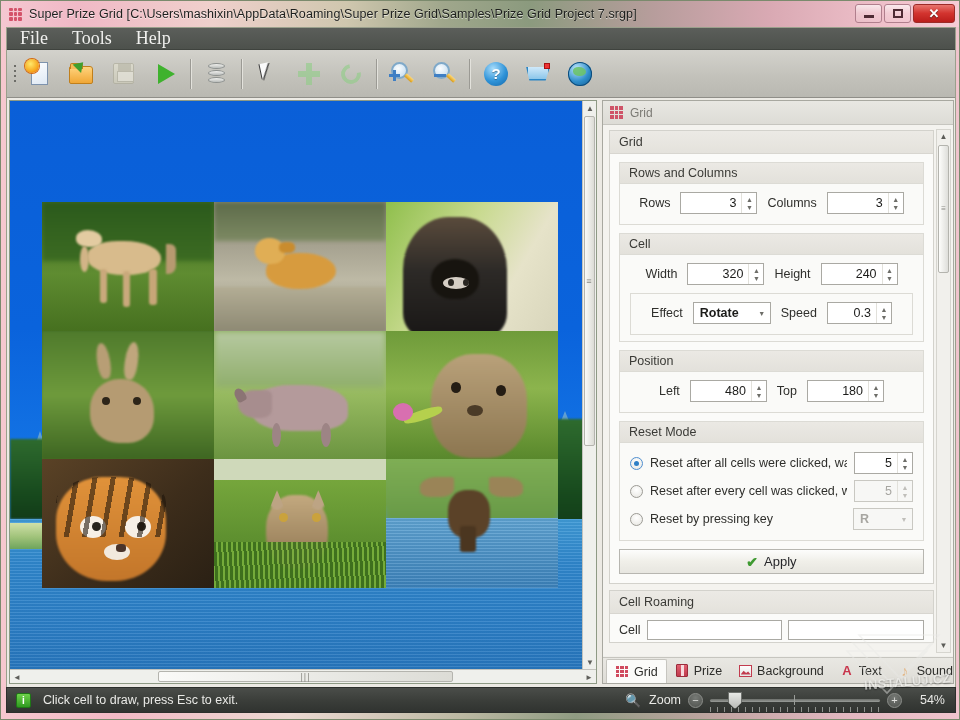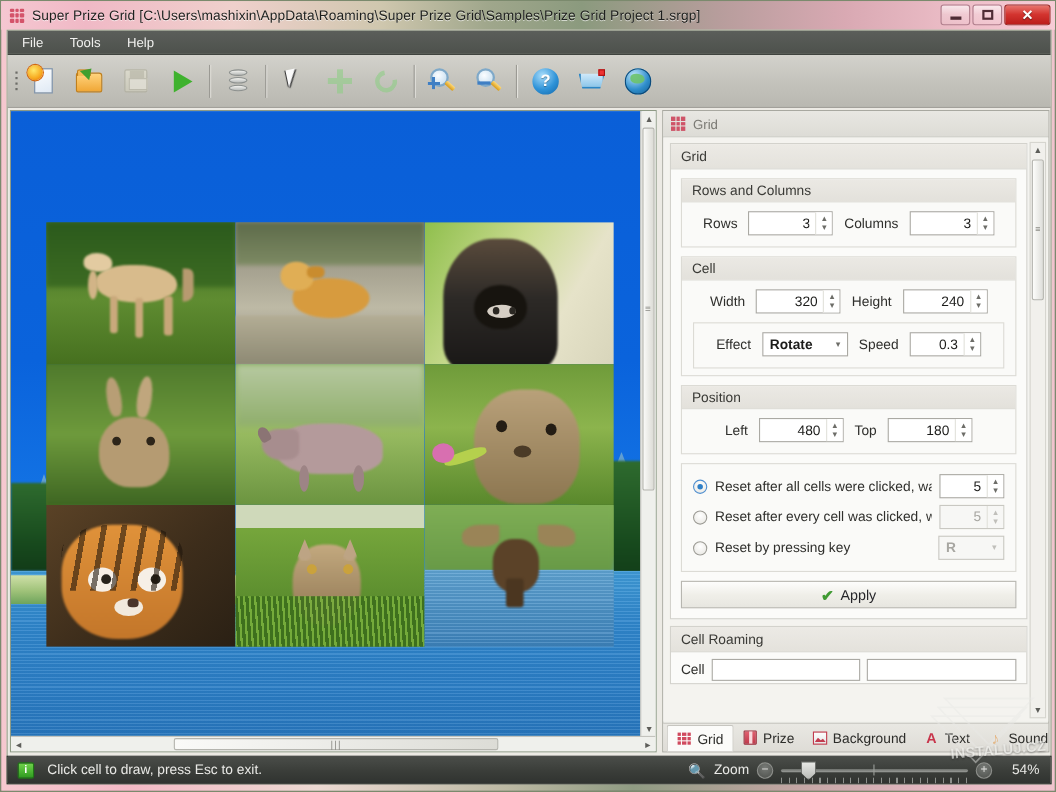--- a/index.html
+++ b/index.html
@@ -66,21 +66,21 @@
     border:1px solid #9aa08c;
   }
 
   
   #menubar {
     position:absolute; left:0; top:0; width:100%; height:22px;
     background:linear-gradient(180deg,#5b5e5a,#4d514c);
     display:flex; align-items:center; padding-left:10px; gap:18px;
     border-bottom:1px solid #3f433e;
   }
-  #menubar .mi { color:#f0f0ee; font-size:12px; cursor:default; padding:2px 3px; }
+  #menubar .mi { color:#f0f0ee; font-size:18px; cursor:default; padding:2px 3px;font-family:Liberation Serif, serif; }
 
   
   #toolbar {
     position:absolute; left:0; top:22px; width:100%; height:48px;
     background:linear-gradient(180deg,#d3d2cc,#c3c2bb 55%,#b9b8b1);
     border-bottom:1px solid #8f8e88;
     display:flex; align-items:center; padding-left:4px;
   }
   .tb-grip { width:7px; height:30px; display:flex; flex-direction:column; justify-content:center; gap:3px; align-items:center; }
   .tb-grip i { width:2px; height:2px; background:#6d6d68; display:block; }
@@ -496,21 +496,21 @@
       <i></i>
         <i></i>
         <i></i>
         <i></i>
         <i></i>
         <i></i>
         <i></i>
         <i></i>
         <i></i>
     </div>
-    <div id="title-text">Super Prize Grid [C:\Users\mashixin\AppData\Roaming\Super Prize Grid\Samples\Prize Grid Project 1.srgp]</div>
+    <div id="title-text">Super Prize Grid [C:\Users\mashixin\AppData\Roaming\Super Prize Grid\Samples\Prize Grid Project 7.srgp]</div>
     <div id="caption-buttons">
       <div class="cap-btn">
         <div class="cap-glyph-min"></div>
       </div>
       <div class="cap-btn">
         <div class="cap-glyph-max"></div>
       </div>
       <div class="cap-btn close">
         <span>✕</span>
       </div>
@@ -857,20 +857,21 @@
                       <div class="arrows">
                           <b>▲</b>
                           <b>▼</b>
                         </div>
                     </div>
                   </div>
                 </div>
               </div>
 
               <div class="subgroup">
+                <div class="hdr">Reset Mode</div>
                 <div class="body" style="padding-top:9px">
                   <div class="radio-row">
                     <span class="radio on"></span>
                     <span class="radio-label">Reset after all cells were clicked, wa</span>
                     <div class="spin">
                       <input style="width: 42px;" value="5">
                       <div class="arrows">
                           <b>▲</b>
                           <b>▼</b>
                         </div>

